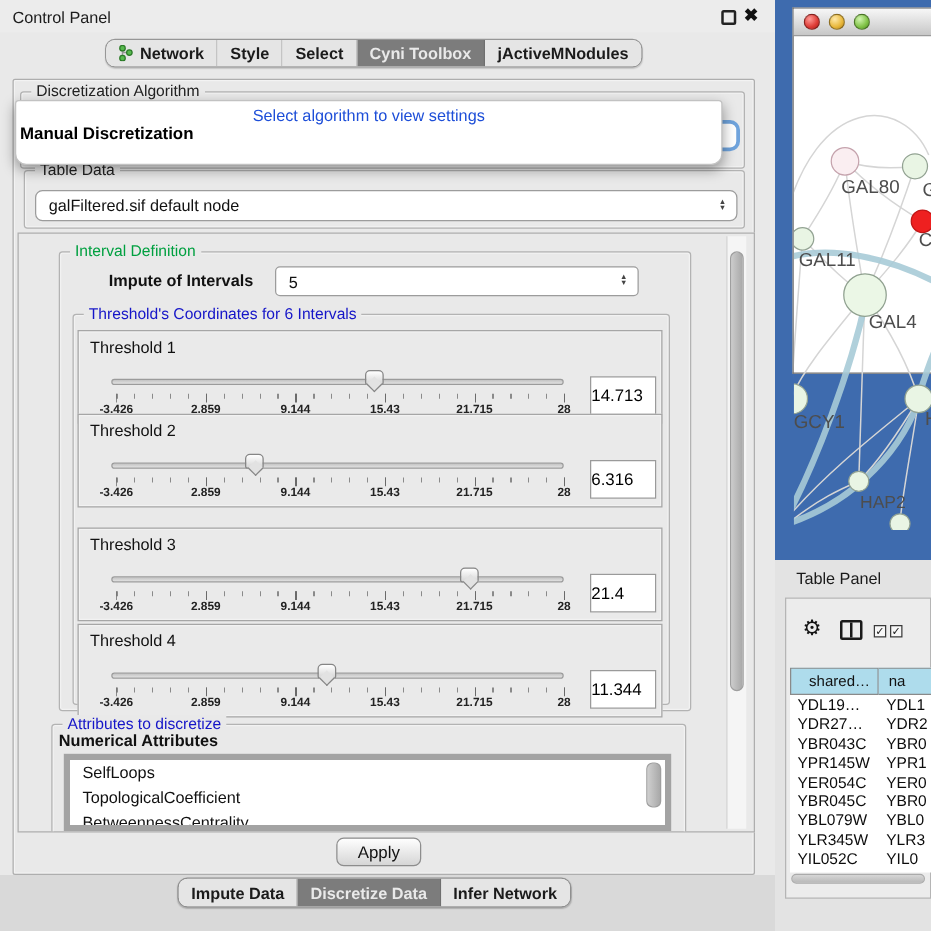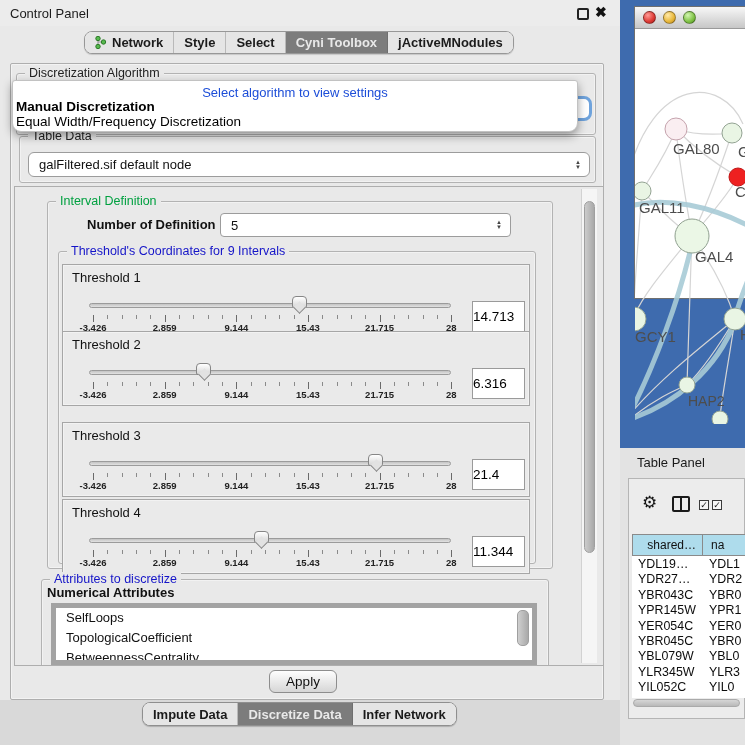--- a/index.html
+++ b/index.html
@@ -129,51 +129,50 @@
 <div class="abs outer-box"></div>
 
 <div class="titled-box" style="left:16px; top:73px; width:580px; height:62px;">
   <span class="box-title">Discretization Algorithm</span>
 </div>
 <div class="abs focus-frag"></div>
 
 <div class="abs popup">
   <div class="popup-prompt">Select algorithm to view settings</div>
   <div class="popup-opt b">Manual Discretization</div>
-  <div class="popup-opt r">Equal Width/Frequency Discretization</div>
 </div>
 
 <div class="titled-box" style="left:19px; top:136px; width:577px; height:47px;">
   <span class="box-title">Table Data</span>
   <div class="combo" style="left:8px; top:15px; width:562px; height:25px;">
     <span>galFiltered.sif default node</span>
     <span class="spinner">
         <span>▲</span>
         <span>▼</span>
       </span>
   </div>
 </div>
 
 <div class="abs" style="left:14px; top:186px; width:590px; height:480px; border:1px solid #aeaeae; overflow:hidden; background:#e9e9e9;">
 
   <div class="titled-box" style="left:32px; top:14px; width:506px; height:368px;">
     <span class="box-title green">Interval Definition</span>
   </div>
 
-  <div class="abs lbl13 bold" style="left:72px; top:30px;">Number of Definition</div>
+  <div class="abs lbl13 bold" style="left:72px; top:30px;">Impute of Intervals</div>
   <div class="combo" style="left:205px; top:26px; width:291px; height:24px; border-radius:4px;">
     <span>5</span>
     <span class="spinner">
         <span>▲</span>
         <span>▼</span>
       </span>
   </div>
 
   <div class="titled-box" style="left:43px; top:64px; width:478px; height:313px;">
-    <span class="box-title blue">Threshold's Coordinates for 9 Intervals</span>
+    <span class="box-title blue">Threshold's Coordinates for 6 Intervals</span>
   </div>
 
   <div class="thr-panel" style="top:77px;">
     <div class="thr-label">Threshold 1</div>
     <div class="track"></div>
     <div class="ticks-minor"></div>
     <div class="ticks-major"></div>
     <div class="tick-labels">
         <span style="left: 30px;">-3.426</span>
         <span style="left: 101.66px;">2.859</span>

